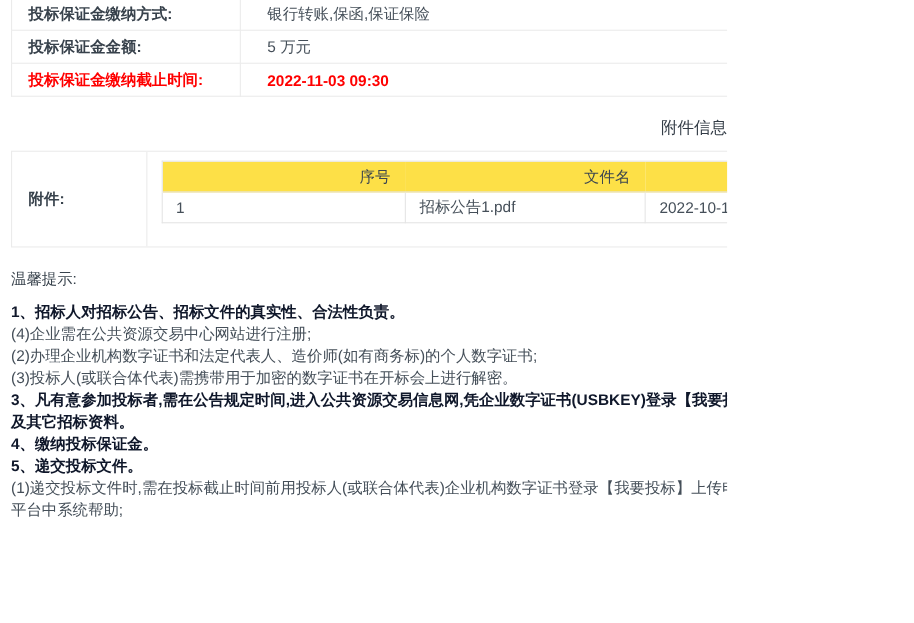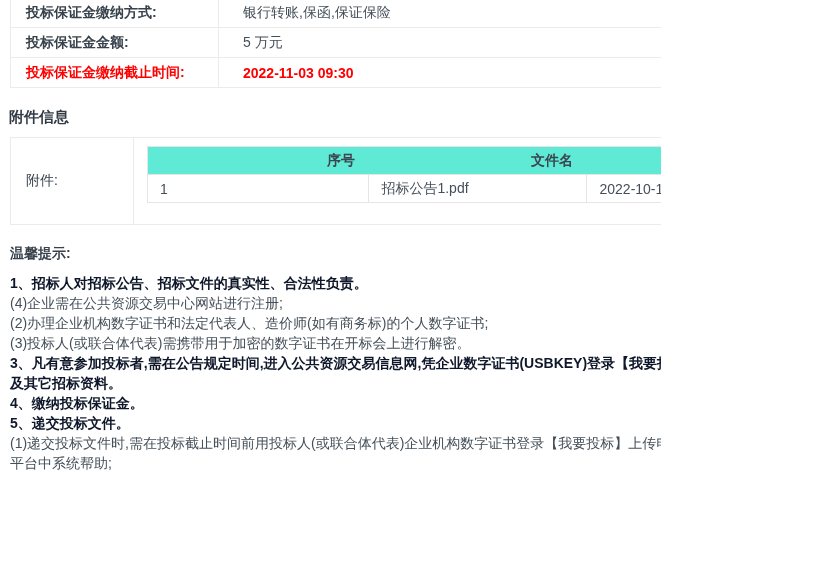--- a/index.html
+++ b/index.html
@@ -44,62 +44,63 @@
   .deposit-table tr.hl .dep-value {
     color: #ff0000;
     font-weight: bold;
   }
 
   
   .section-title {
     margin: 20px 0 11px 9px;
     font-size: 15px;
     line-height: 18px;
-    font-weight: bold;
+    font-weight: normal;
     color: #333c46;
+    text-align: right;
   }
   .attach-box {
     display: flex;
     width: 812px;
     height: 86px;
     margin-left: 10px;
     border: 1px solid #ebebeb;
     box-sizing: content-box;
   }
   .attach-label {
     width: 123px;
     box-sizing: border-box;
     border-right: 1px solid #ebebeb;
     padding-left: 15px;
     display: flex;
     align-items: center;
     font-size: 14px;
-    font-weight: normal;
+    font-weight: bold;
     color: #38424c;
   }
   .attach-content {
     flex: 1;
     padding: 8px 4px 0 13px;
   }
   .file-table {
     width: 672px;
     border-collapse: collapse;
     table-layout: fixed;
     font-size: 14px;
     border: 1px solid #e5e5e5;
   }
   .file-table col.c1 { width: 33%; }
   .file-table col.c2 { width: 32.5%; }
   .file-table col.c3 { width: 34.5%; }
   .file-table thead th {
     height: 27px;
-    background: #5eead4;
+    background: #fde047;
     text-align: right;
     padding: 0 14px 0 0;
-    font-weight: bold;
+    font-weight: normal;
     color: #3c4650;
     border-bottom: 1px solid #e5e5e5;
     border-left: none;
     border-right: none;
   }
   .file-table tbody td {
     height: 27px;
     border: 1px solid #e5e5e5;
     text-align: left;
     padding: 0 0 0 12px;
@@ -111,21 +112,21 @@
 
   
   .tips {
     margin: 18px 0 0 10px;
     width: 812px;
     font-size: 14px;
     line-height: 20px;
   }
   .tips-title {
     margin: 0 0 10px 0;
-    font-weight: bold;
+    font-weight: normal;
     color: #38424c;
   }
   .tip-line {
     margin: 0;
     color: #454f59;
   }
   .tip-line.bold {
     font-weight: bold;
     color: #0f172a;
   }

